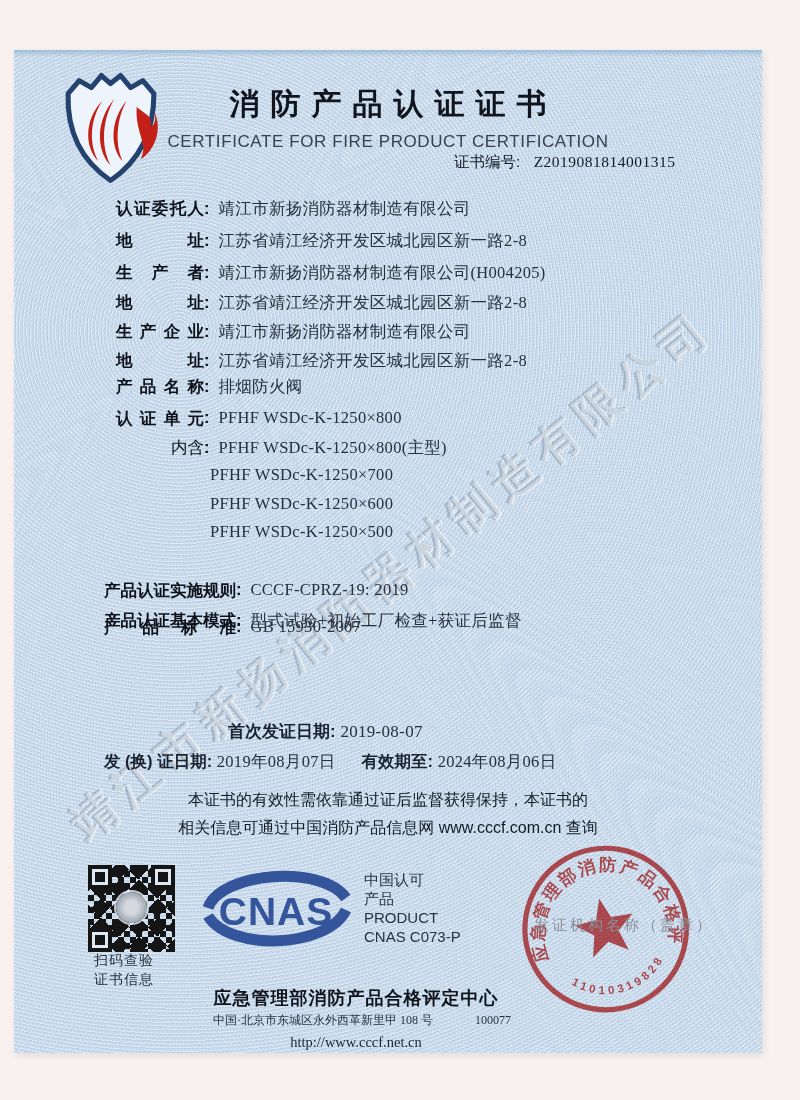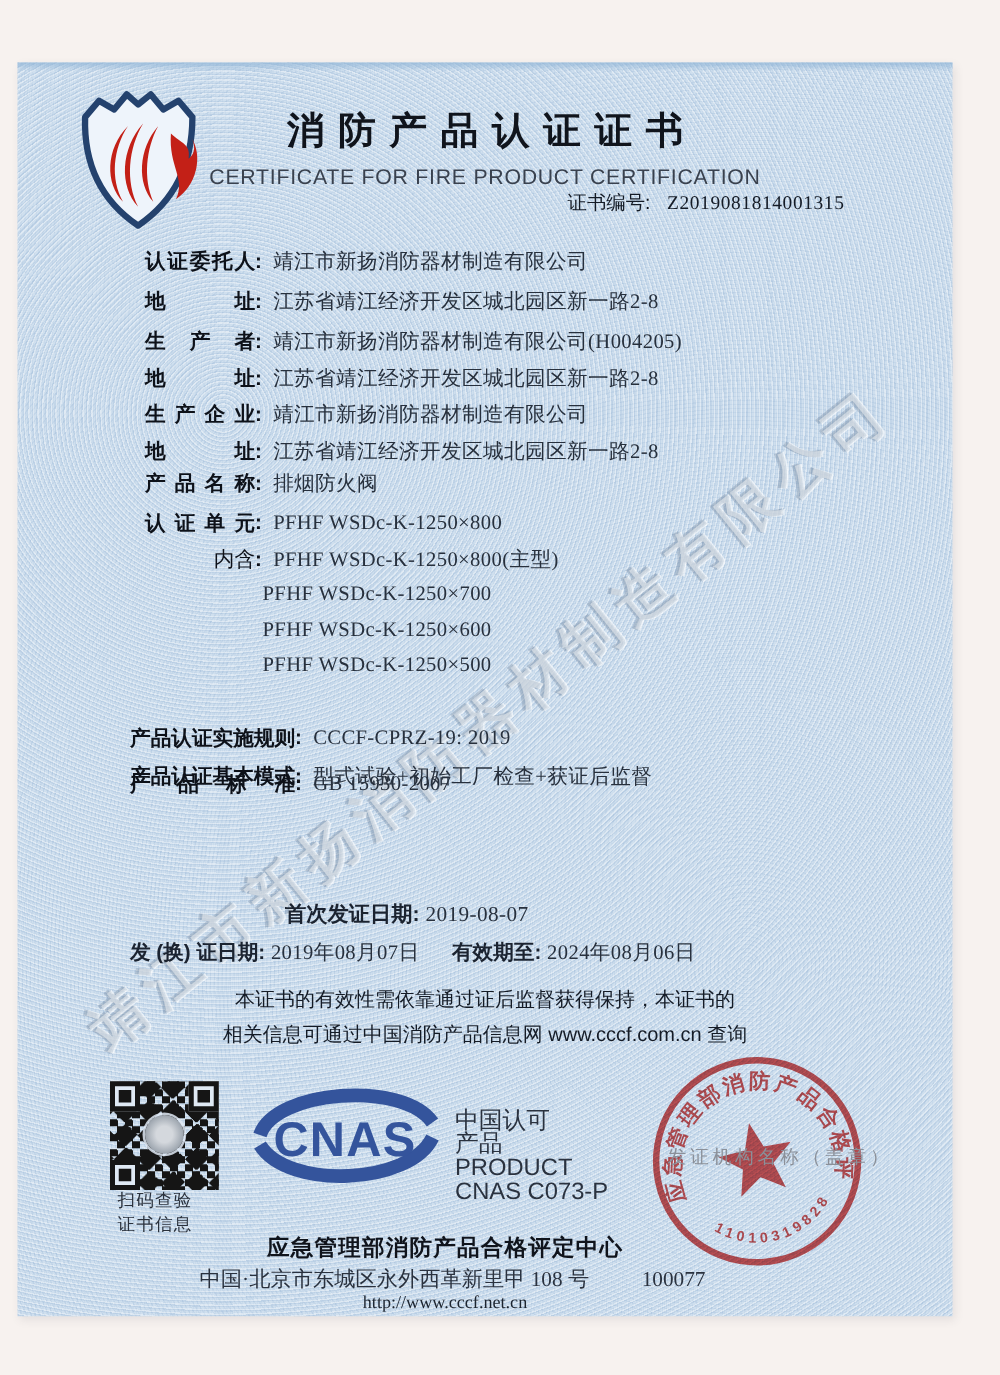--- a/index.html
+++ b/index.html
@@ -82,33 +82,33 @@
   .qr .f::after{content:"";position:absolute;left:3px;top:3px;width:10px;height:10px;background:#151515;}
   .qr .f.tl{left:0;top:0;} .qr .f.tr{right:0;top:0;} .qr .f.bl{left:0;bottom:0;}
   .qr .c{
     position:absolute;left:28px;top:27px;width:31px;height:31px;border-radius:50%;
     background:radial-gradient(circle,#d4d8dd 0 30%,#a3abb4 65%,#747c84 100%);
     box-shadow:0 0 0 2px rgba(223,233,244,.85);
   }
   .qr-caption{left:80px;top:901px;font-size:14px;line-height:19px;color:#2a313c;letter-spacing:1px;}
   
   .cnas-logo{left:186px;top:816px;width:152px;height:84px;}
-  .cnas-text{left:350px;top:837px;font-size:19px;line-height:19px;color:#2a323f;}
+  .cnas-text{left:350px;top:820px;font-size:15px;line-height:19px;color:#2a323f;}
   
   .stamp{left:503px;top:788px;width:176px;height:176px;transform:rotate(-12deg);
          opacity:.92;mix-blend-mode:multiply;}
   .stamp-overlay{
     left:500px;top:866px;width:200px;text-align:right;
     font-size:15px;color:#8b9099;letter-spacing:3px;
     font-family:"Liberation Serif","DejaVu Serif",serif;
   }
   
   .footer-org{left:0;right:64px;top:936px;text-align:center;
     font-size:18px;font-weight:bold;color:#10141c;letter-spacing:1px;}
-  .footer-addr{left:0;right:64px;top:962px;text-align:center;font-size:17px;color:#2a323f;
+  .footer-addr{left:0;right:64px;top:962px;text-align:center;font-size:12px;color:#2a323f;
     font-family:"Liberation Serif","DejaVu Serif",serif;margin-left:12px;}
   .footer-addr .pc{display:inline-block;margin-left:42px;}
   .footer-url{left:0;right:64px;top:984px;text-align:center;font-size:14.5px;color:#1c242f;
     font-family:"Liberation Serif","DejaVu Serif",serif;}
   
   .watermark{
     left:-26px;top:498px;width:800px;text-align:center;
     transform:rotate(-39deg);
     font-size:46px;font-weight:bold;letter-spacing:8px;
     font-family:"Liberation Serif","DejaVu Serif",serif;

